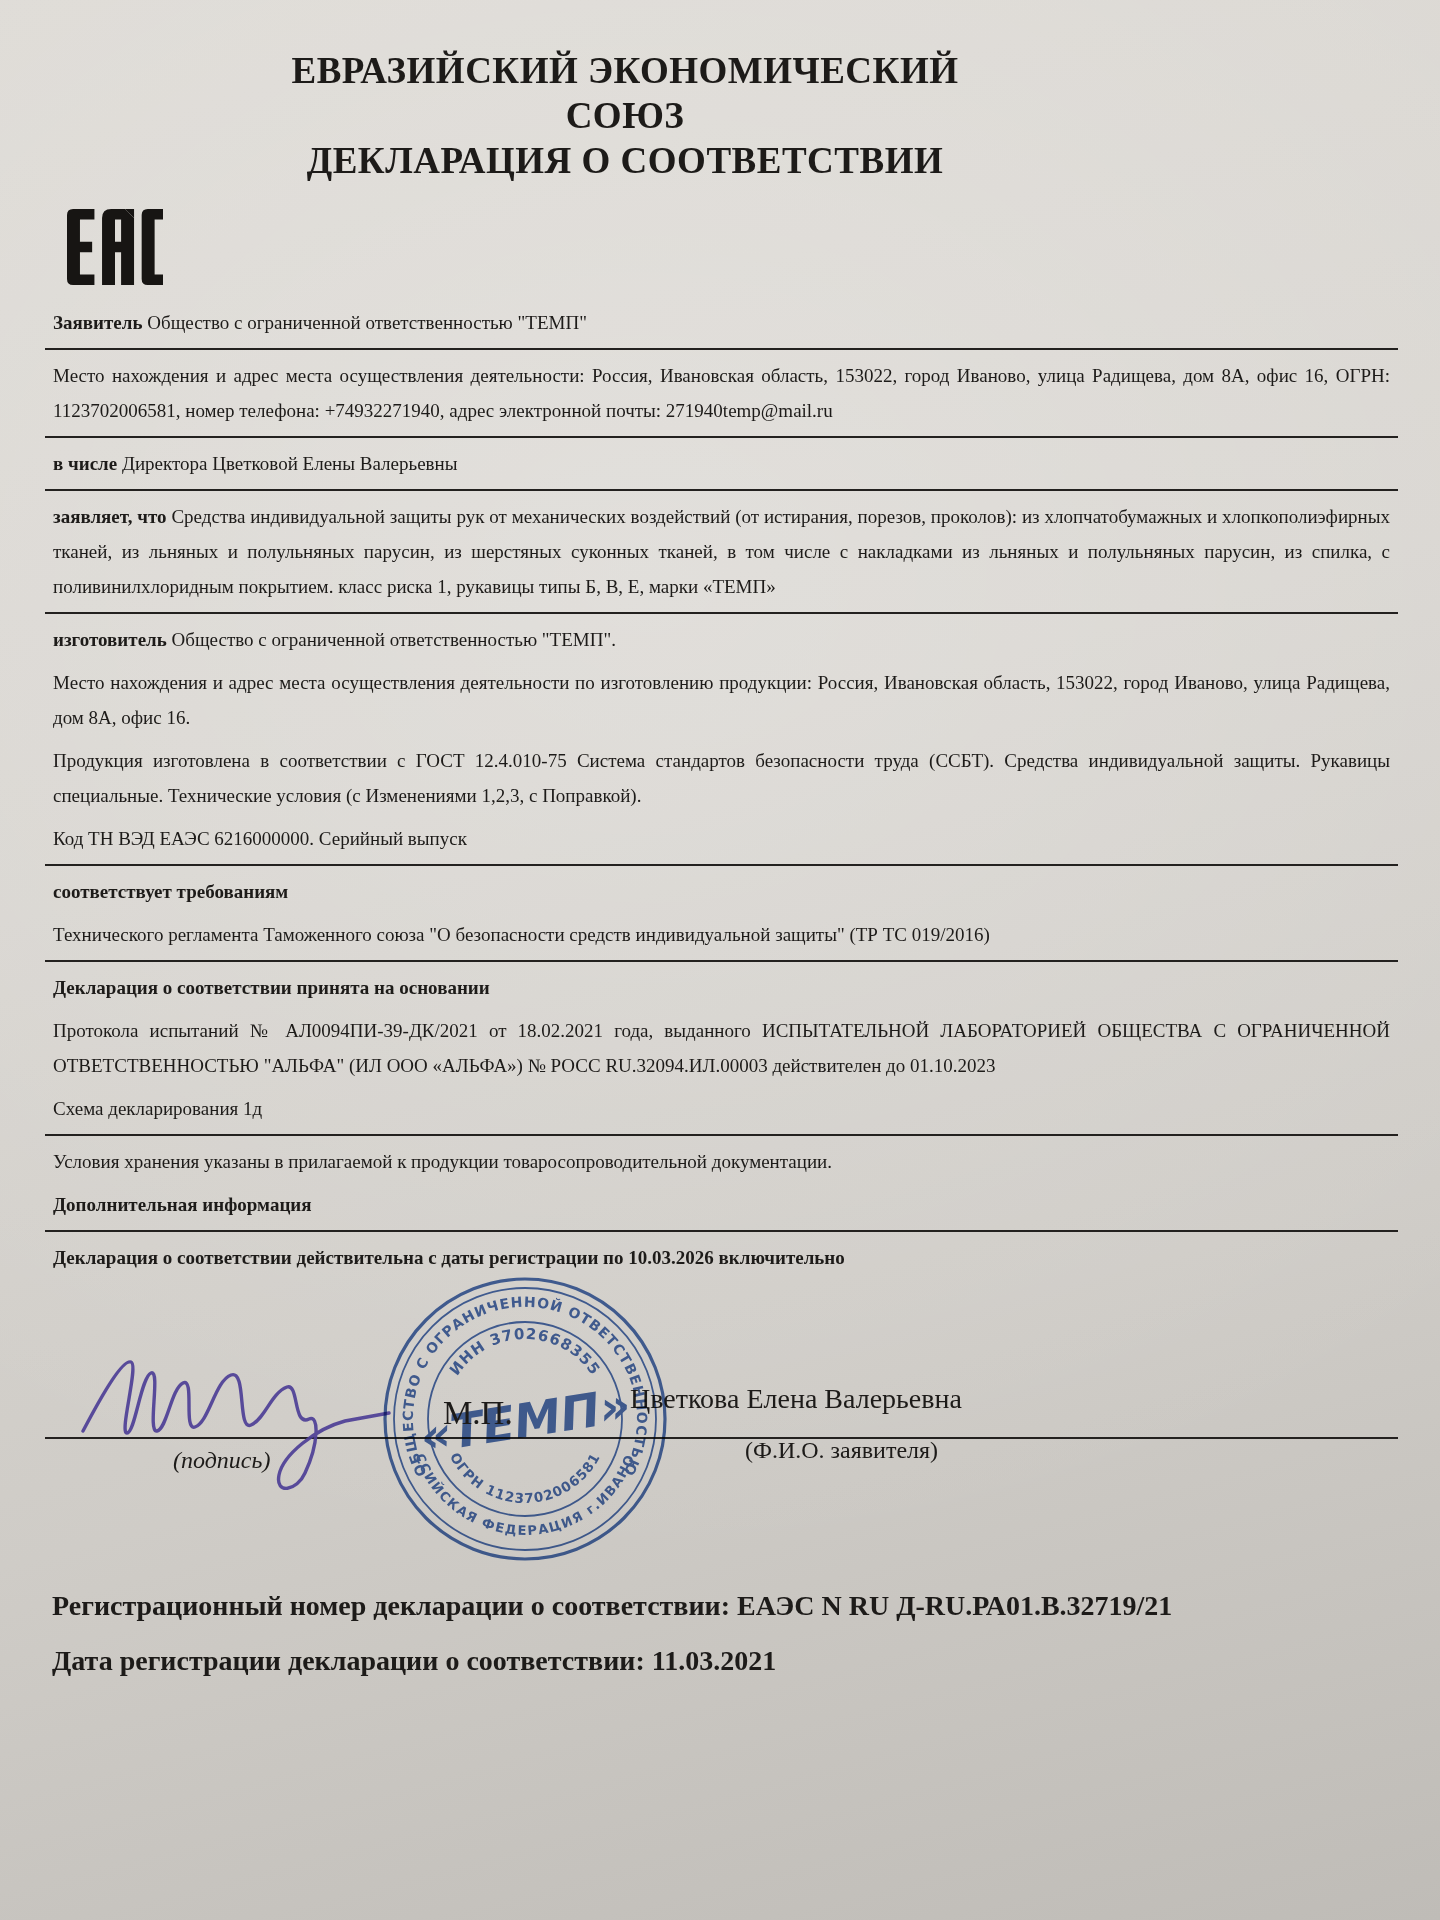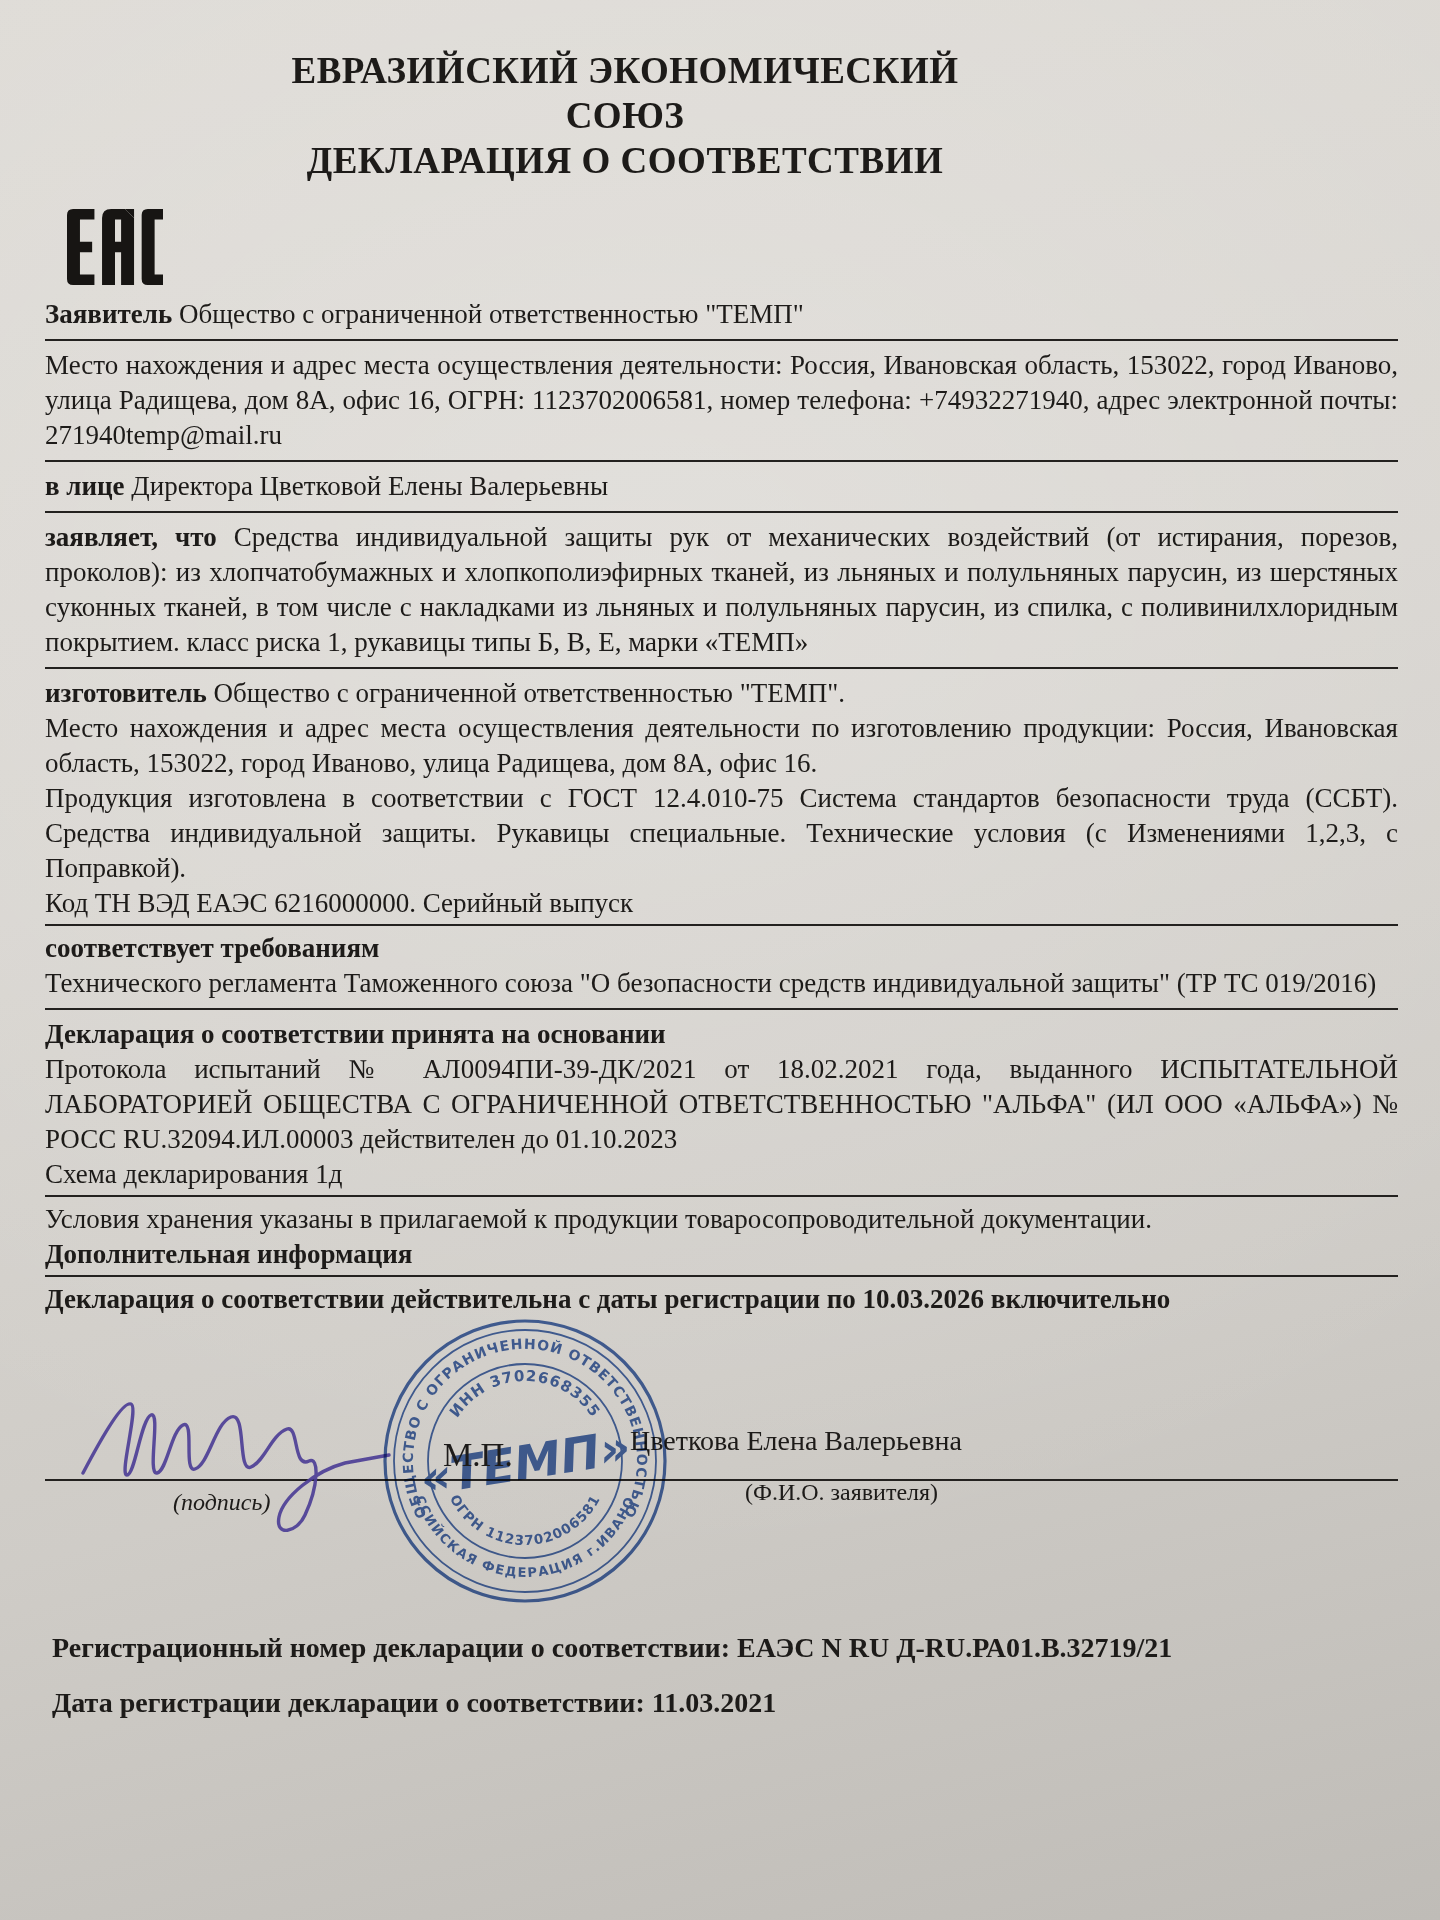--- a/index.html
+++ b/index.html
@@ -10,21 +10,21 @@
     font-family:"Liberation Serif", serif;
     color:#1d1b19;
     background:
       radial-gradient(130% 80% at 45% 30%, rgba(255,255,255,0.22), rgba(0,0,0,0) 65%),
       linear-gradient(165deg,#dedbd6 0%,#d8d5d0 40%,#cfccc7 68%,#bfbcb7 100%);
   }
   .content{position:relative;padding:48px 42px 0 45px;}
   .title{width:780px;margin:0 0 0 190px;text-align:center;
     font-weight:bold;font-size:37px;line-height:1.22;letter-spacing:0.5px;}
   .eac{display:block;margin:14px 0 0 22px;}
-  p.para{margin:0;font-size:27px;line-height:35px;}
+  p.para{margin:8px;font-size:19px;line-height:35px;}
   p.just{text-align:justify;}
   .mt{margin-top:12px;}
   .rule{border:0;border-top:2px solid #23211f;margin:7px 0 7px 0;}
   .rule.tight{margin:3px 0 5px 0;}
   b{font-weight:bold;}
   .sig-area{position:relative;height:282px;margin-top:16px;}
   .sig-line{position:absolute;left:0;right:0;top:146px;border-top:2px solid #23211f;}
   .sig-svg{position:absolute;left:28px;top:40px;}
   .cap{position:absolute;font-size:24px;color:#1d1b19;}
   .cap-sign{left:128px;top:156px;font-style:italic;}
@@ -60,21 +60,21 @@
     <p class="para mt">
       <b>Заявитель</b>
       <span>Общество с ограниченной ответственностью "ТЕМП"</span>
     </p>
     <hr class="rule">
 
     <p class="para just">Место нахождения и адрес места осуществления деятельности: Россия, Ивановская область, 153022, город Иваново, улица Радищева, дом 8А, офис 16, ОГРН: 1123702006581, номер телефона: +74932271940, адрес электронной почты: 271940temp@mail.ru</p>
     <hr class="rule">
 
     <p class="para">
-      <b>в лице</b>
+      <b>в числе</b>
       <span>Директора Цветковой Елены Валерьевны</span>
     </p>
     <hr class="rule">
 
     <p class="para just">
       <b>заявляет, что</b>
       <span>Средства индивидуальной защиты рук от механических воздействий (от истирания, порезов, проколов): из хлопчатобумажных и хлопкополиэфирных тканей, из льняных и полульняных парусин, из шерстяных суконных тканей, в том числе с накладками из льняных и полульняных парусин, из спилка, с поливинилхлоридным покрытием. класс риска 1, рукавицы типы Б, В, Е, марки «ТЕМП»</span>
     </p>
     <hr class="rule">
 

